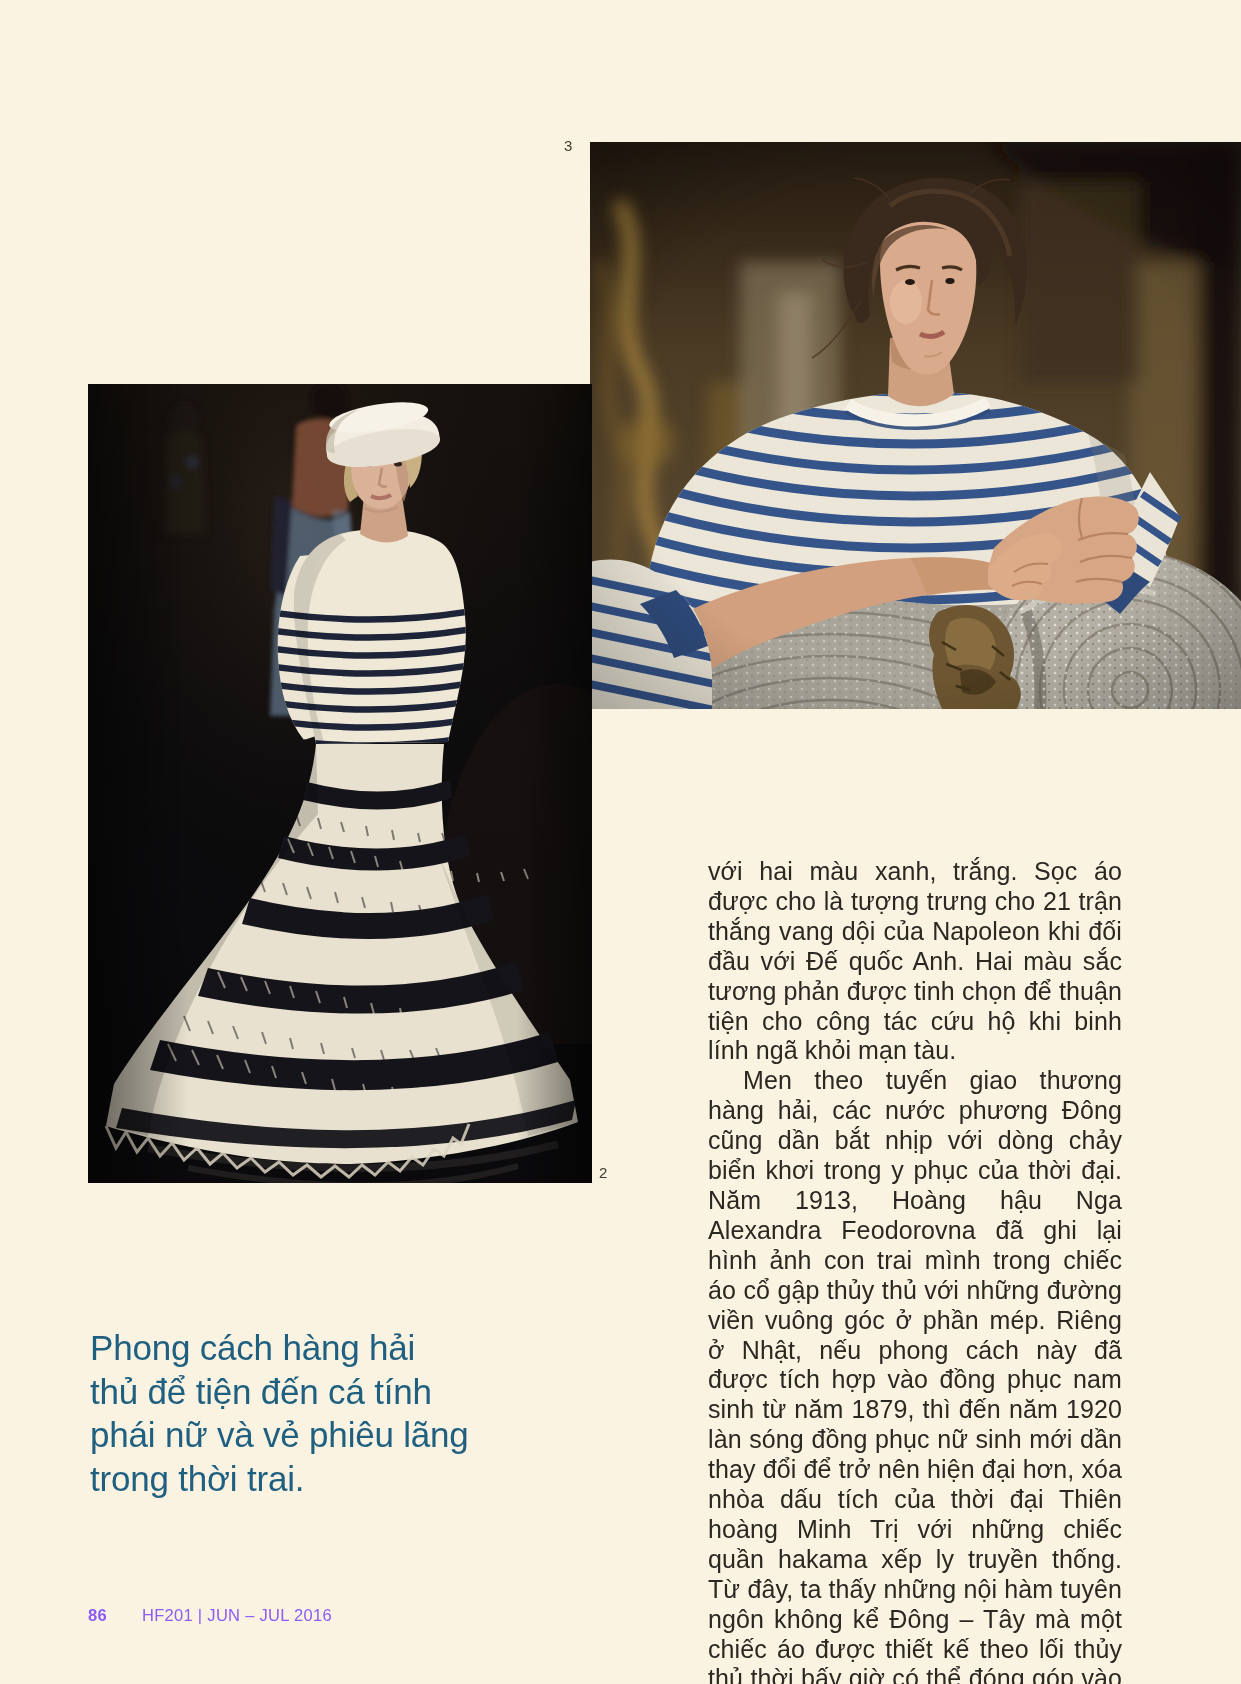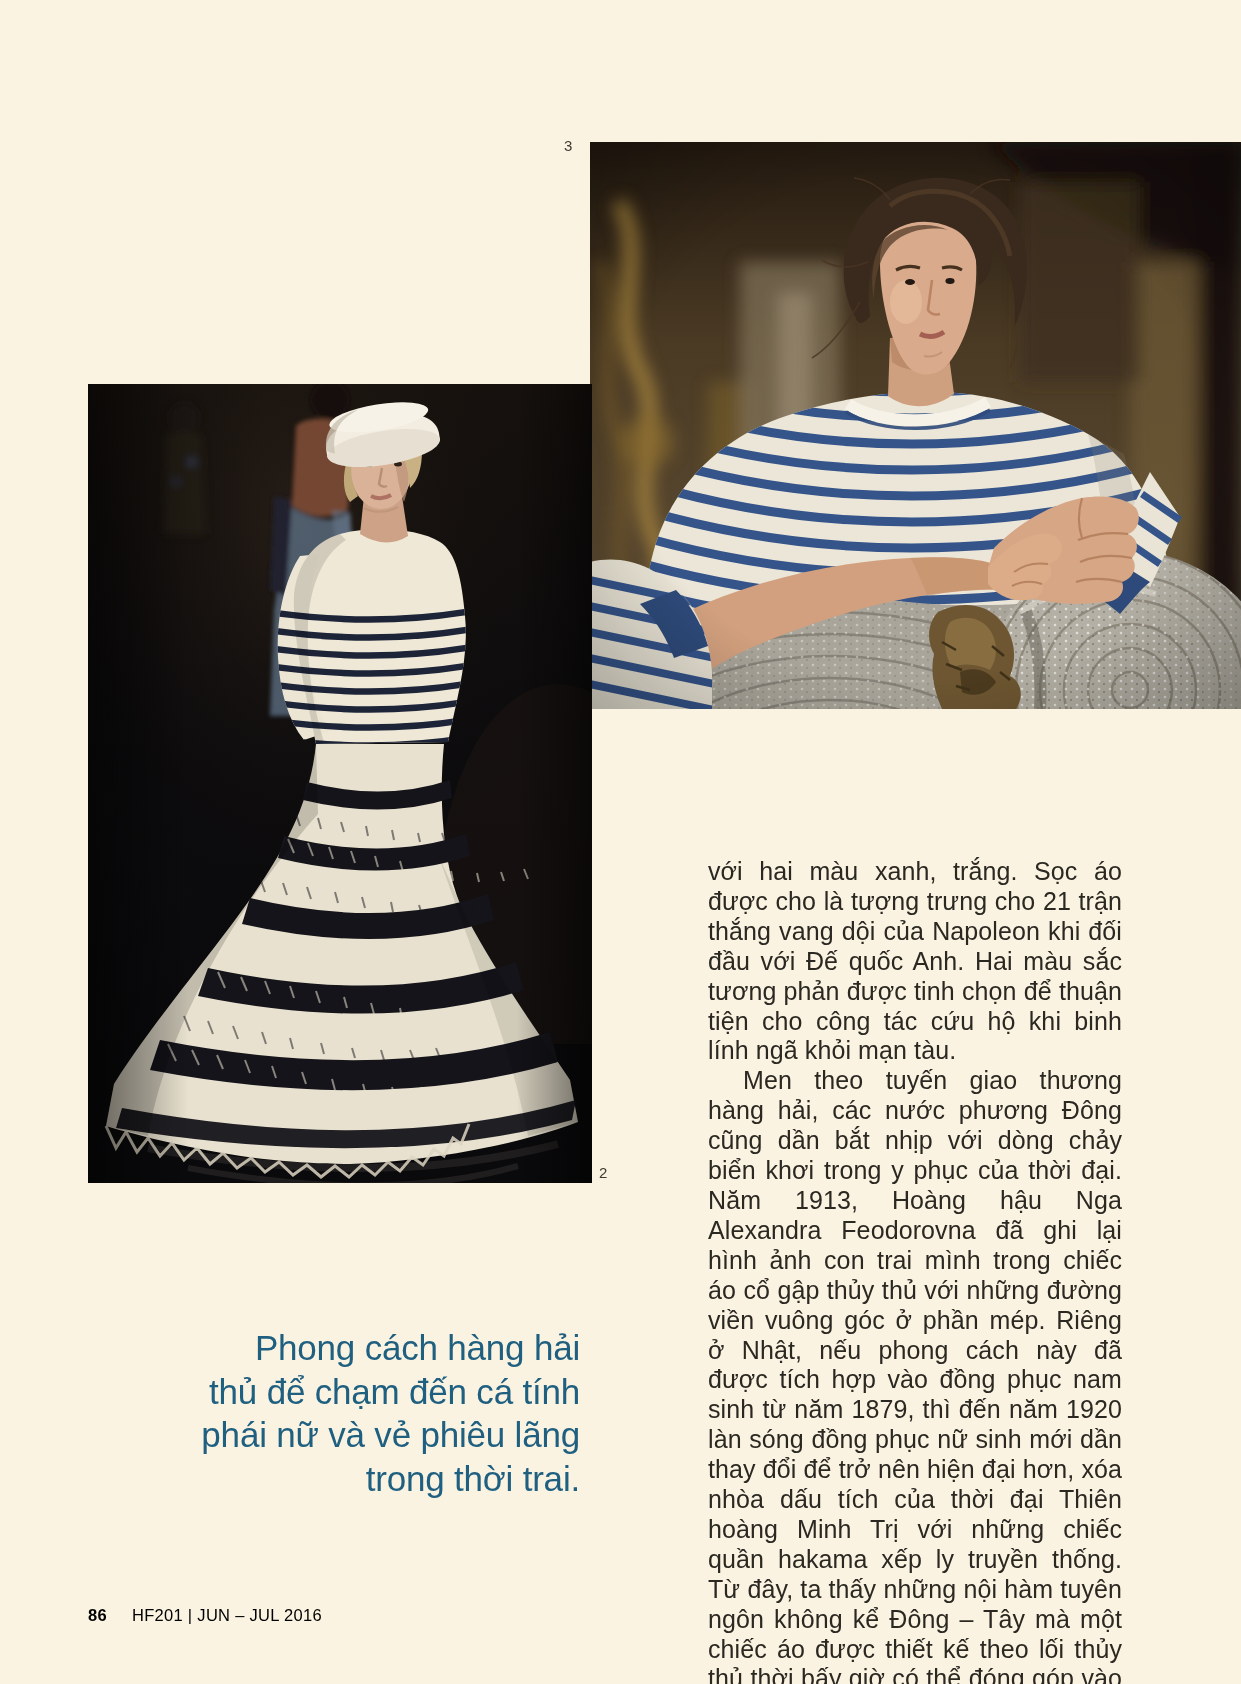--- a/index.html
+++ b/index.html
@@ -20,25 +20,24 @@
     position:absolute;left:708px;top:857px;width:414px;
     font-size:25px;line-height:29.9px;text-align:justify;
     letter-spacing:.1px;color:#2b2822;
   }
   .article p{margin:0}
   .article p + p{text-indent:35px}
   .pullquote{
     position:absolute;left:90px;top:1326px;width:490px;
     color:#1F5F80;font-size:35px;line-height:43.5px;font-weight:500;
     letter-spacing:-.2px;
-    text-align:right;
   }
   .footer{
-    position:absolute;left:88px;top:1606px;display:flex;gap:25px;
-    font-size:16.5px;color:#000000;letter-spacing:.3px;align-items:center;
+    position:absolute;left:88px;top:1606px;display:flex;gap:35px;
+    font-size:16.5px;color:#8b5cf6;letter-spacing:.3px;align-items:center;
   }
   .footer .pageno{font-weight:700}
 </style>
 </head>
 <body>
 
 <div class="fig-num" id="fig3">3</div>
 
 <div class="photo" id="photo-portrait">
 <svg viewBox="0 0 651 567" width="651" height="567" preserveAspectRatio="none">
@@ -326,21 +325,21 @@
 
 <div class="fig-num" id="fig2">2</div>
 
 <div class="article">
   <p>với hai màu xanh, trắng. Sọc áo được cho là tượng trưng cho 21 trận thắng vang dội của Napoleon khi đối đầu với Đế quốc Anh. Hai màu sắc tương phản được tinh chọn để thuận tiện cho công tác cứu hộ khi binh lính ngã khỏi mạn tàu.</p>
   <p>Men theo tuyến giao thương hàng hải, các nước phương Đông cũng dần bắt nhịp với dòng chảy biển khơi trong y phục của thời đại. Năm 1913, Hoàng hậu Nga Alexandra Feodorovna đã ghi lại hình ảnh con trai mình trong chiếc áo cổ gập thủy thủ với những đường viền vuông góc ở phần mép. Riêng ở Nhật, nếu phong cách này đã được tích hợp vào đồng phục nam sinh từ năm 1879, thì đến năm 1920 làn sóng đồng phục nữ sinh mới dần thay đổi để trở nên hiện đại hơn, xóa nhòa dấu tích của thời đại Thiên hoàng Minh Trị với những chiếc quần hakama xếp ly truyền thống. Từ đây, ta thấy những nội hàm tuyên ngôn không kể Đông – Tây mà một chiếc áo được thiết kế theo lối thủy thủ thời bấy giờ có thể đóng góp vào diễn ngôn chung: sự khẳng định tinh thần tập thể hay địa vị xã hội, đồng thời thách thức những giá trị đã cũ trong tâm thế của kẻ chiến thắng.</p>
 </div>
 
 <div class="pullquote">
   <div>Phong cách hàng hải</div>
-  <div>thủ để chạm đến cá tính</div>
+  <div>thủ để tiện đến cá tính</div>
   <div>phái nữ và vẻ phiêu lãng</div>
   <div>trong thời trai.</div>
 </div>
 
 <div class="footer">
   <span class="pageno">86</span>
   <span>HF201 | JUN – JUL 2016</span>
 </div>
 
 </body></html>

